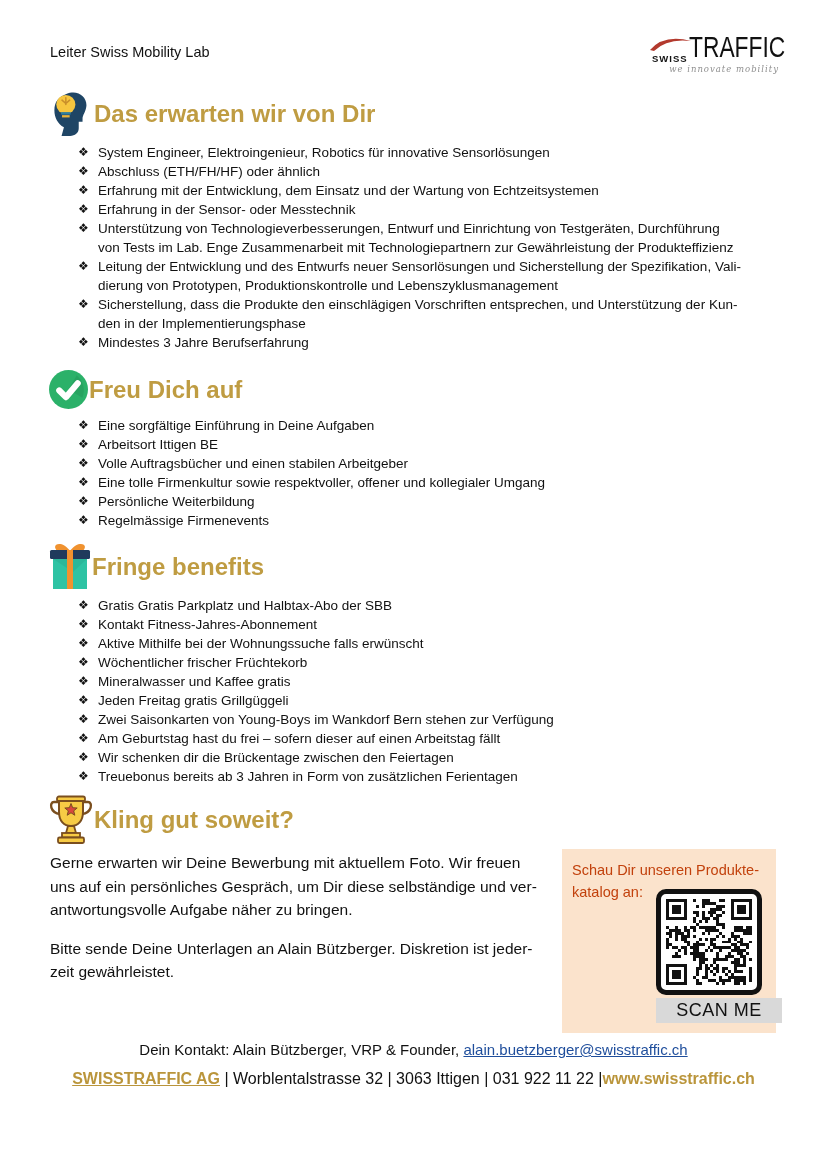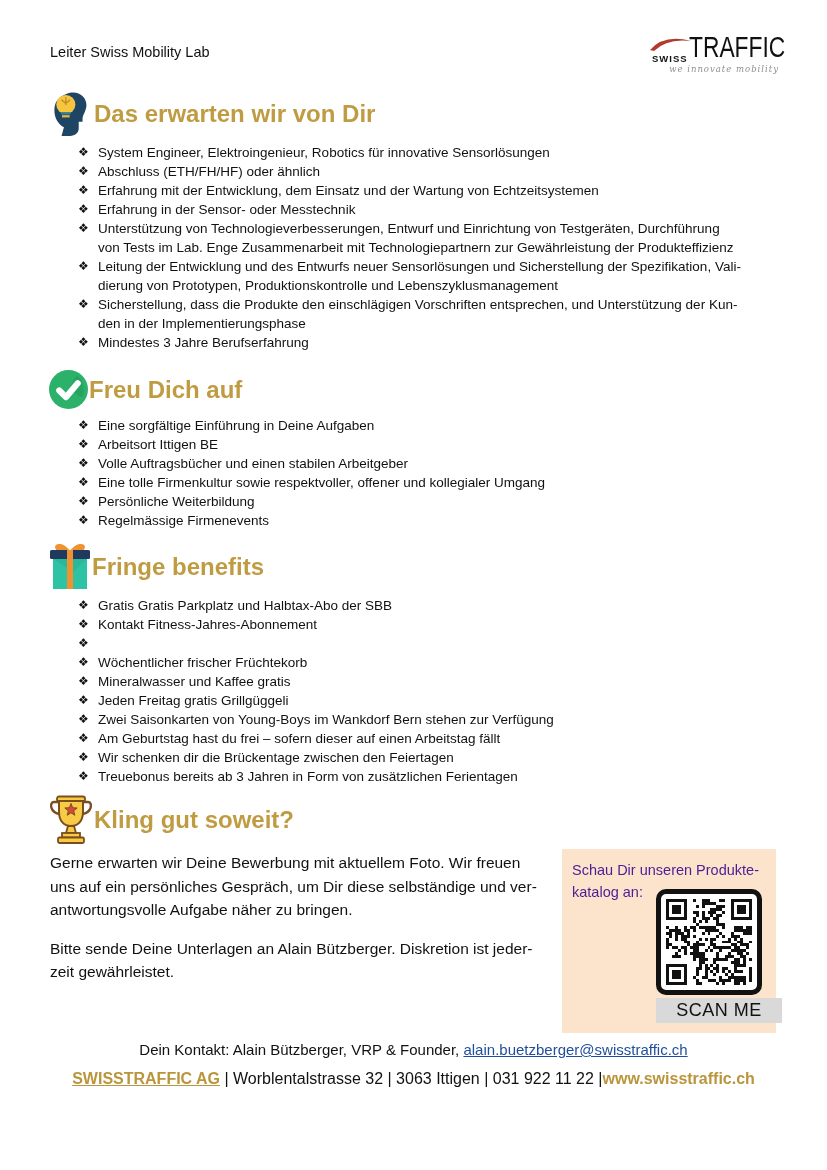--- a/index.html
+++ b/index.html
@@ -23,21 +23,21 @@
   
   .bullets{position:absolute;width:702px;list-style:none;margin:0;padding:0;}
   .bullets li{display:flex;gap:7px;font-size:13.5px;line-height:19px;color:#111;}
   .bullets .glyph{flex:0 0 13px;font-size:12px;line-height:19px;color:#111;}
   .bullets .btxt{white-space:pre-line;}
   
   .letter{position:absolute;left:50px;top:851px;width:518px;font-size:15.5px;line-height:23.5px;color:#111;}
   .letter p{margin:0 0 15px 0;white-space:pre-line;}
   
   .qr-box{position:absolute;left:562px;top:849px;width:214px;height:184px;background:#FBE3CC;box-sizing:border-box;padding:10px 10px;}
-  .qr-label{font-size:14.5px;line-height:22px;color:#4c1d95;white-space:pre-line;}
+  .qr-label{font-size:14.5px;line-height:22px;color:#c2410c;white-space:pre-line;}
   .qr-sticker{position:absolute;left:94px;top:40px;width:126px;}
   .qr-tile{box-sizing:border-box;width:106px;height:106px;background:#ffffff;border:5px solid #111;border-radius:10px;padding:5px;}
   .scan-strip{margin-top:3px;background:#D9D9D9;text-align:center;font-size:18px;letter-spacing:0.5px;color:#111;padding:2px 0;}
   
   .footer-contact{position:absolute;left:0;top:1041px;width:827px;text-align:center;font-size:15px;color:#111;}
   .footer-contact a{color:#1F4E9C;text-decoration:underline;}
   .footer-company{position:absolute;left:0;top:1070px;width:827px;text-align:center;font-size:16px;color:#111;}
   .gold{color:#BA953B;font-weight:bold;text-decoration:underline;}
   .footer-company a{text-decoration:none;}
 </style>
@@ -163,20 +163,21 @@
     <li>
         <span class="glyph">❖</span>
         <span class="btxt">Gratis Gratis Parkplatz und Halbtax-Abo der SBB</span>
       </li>
     <li>
         <span class="glyph">❖</span>
         <span class="btxt">Kontakt Fitness-Jahres-Abonnement</span>
       </li>
     <li>
         <span class="glyph">❖</span>
+        <span class="btxt">Aktive Mithilfe bei der Wohnungssuche falls erwünscht</span>
       </li>
     <li>
         <span class="glyph">❖</span>
         <span class="btxt">Wöchentlicher frischer Früchtekorb</span>
       </li>
     <li>
         <span class="glyph">❖</span>
         <span class="btxt">Mineralwasser und Kaffee gratis</span>
       </li>
     <li>

